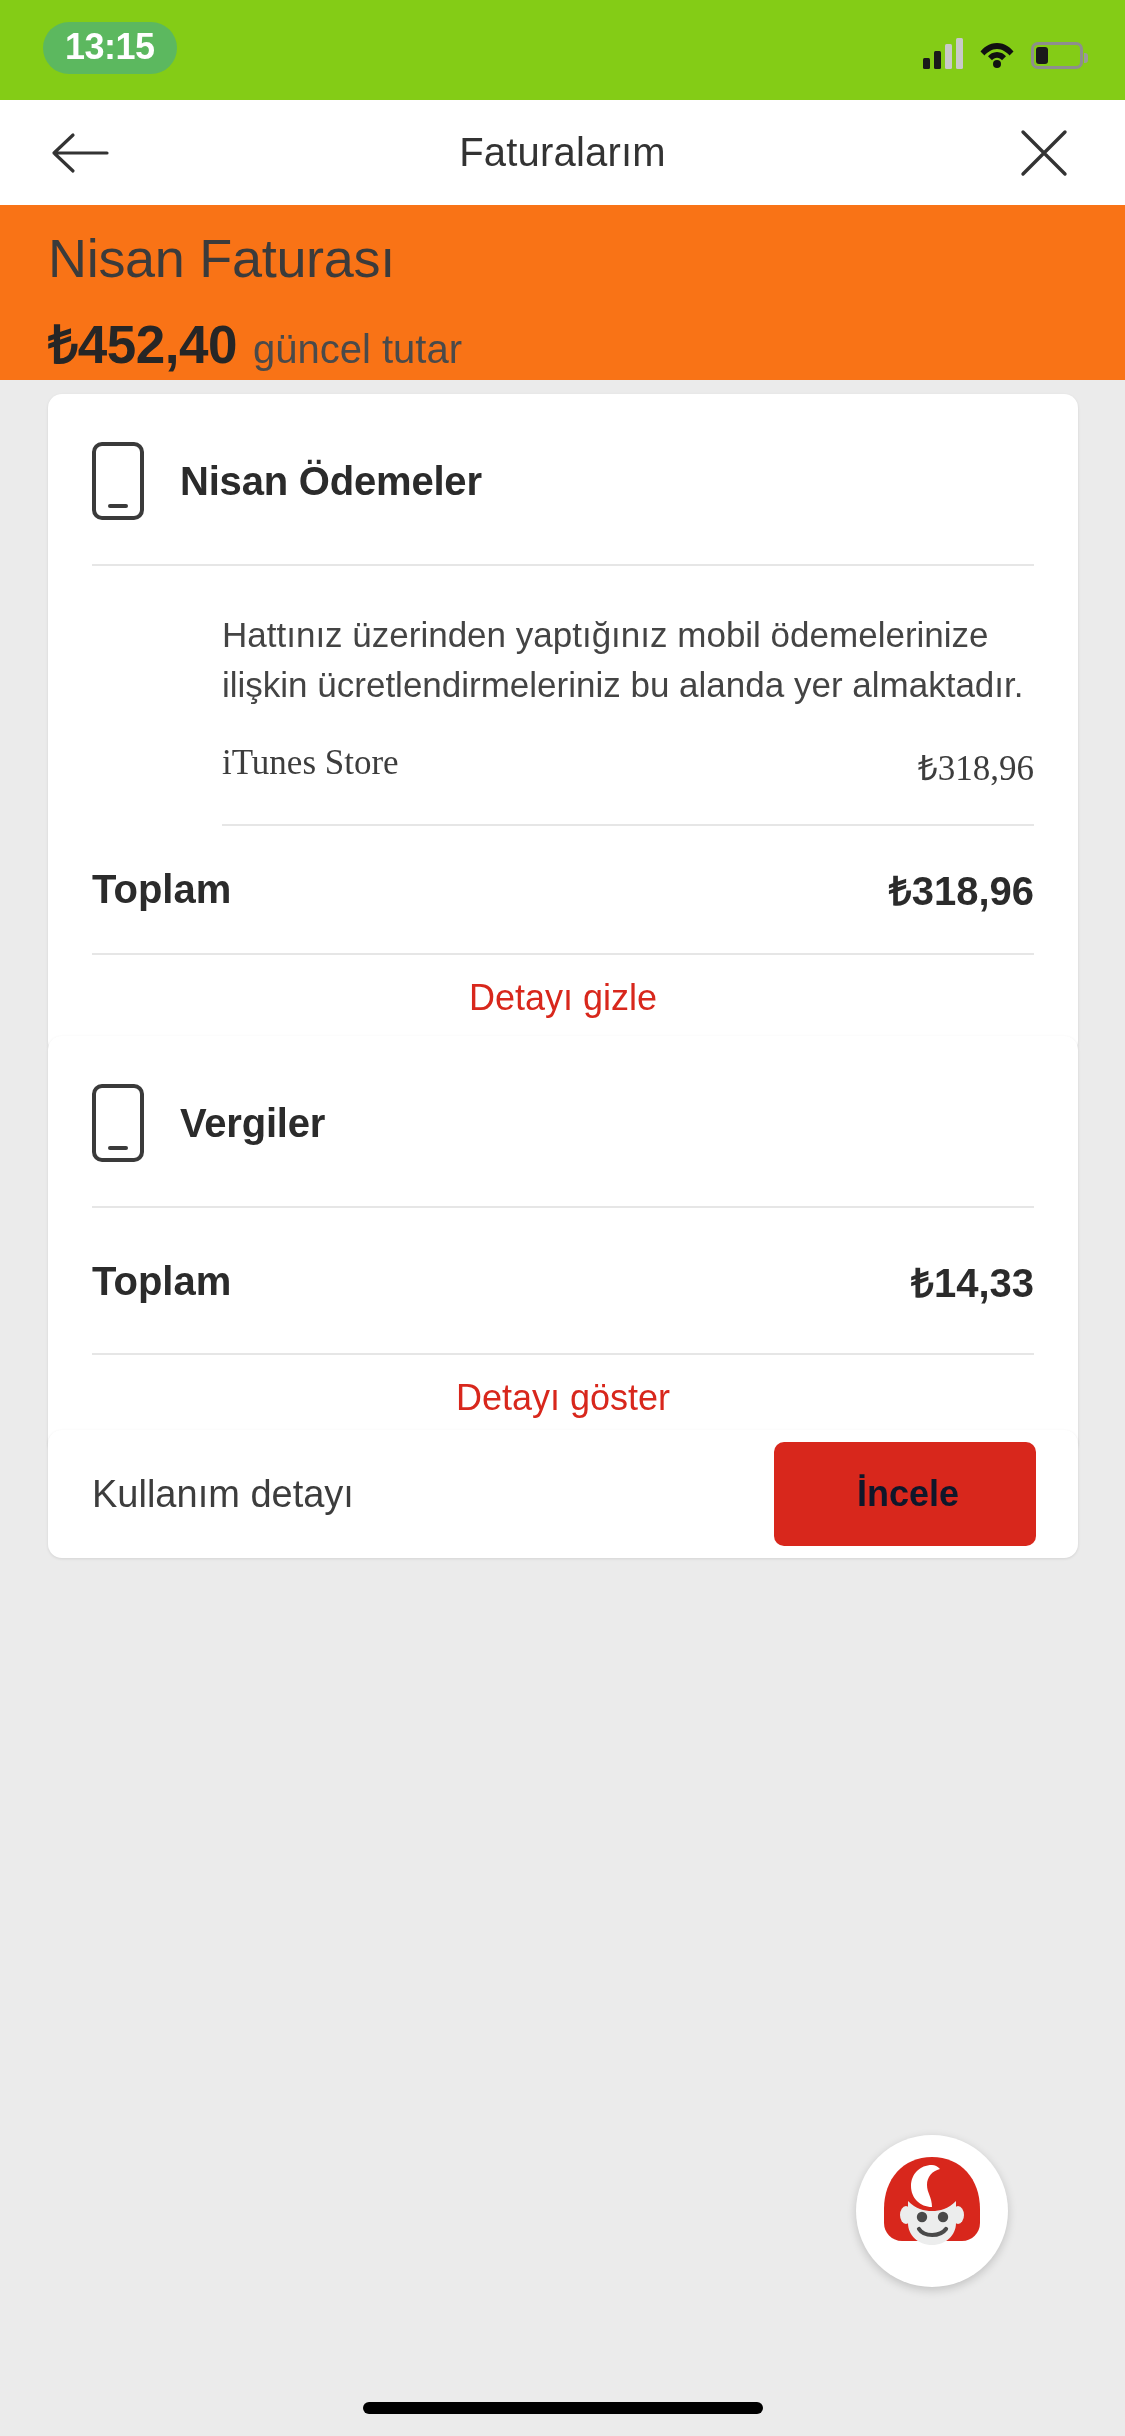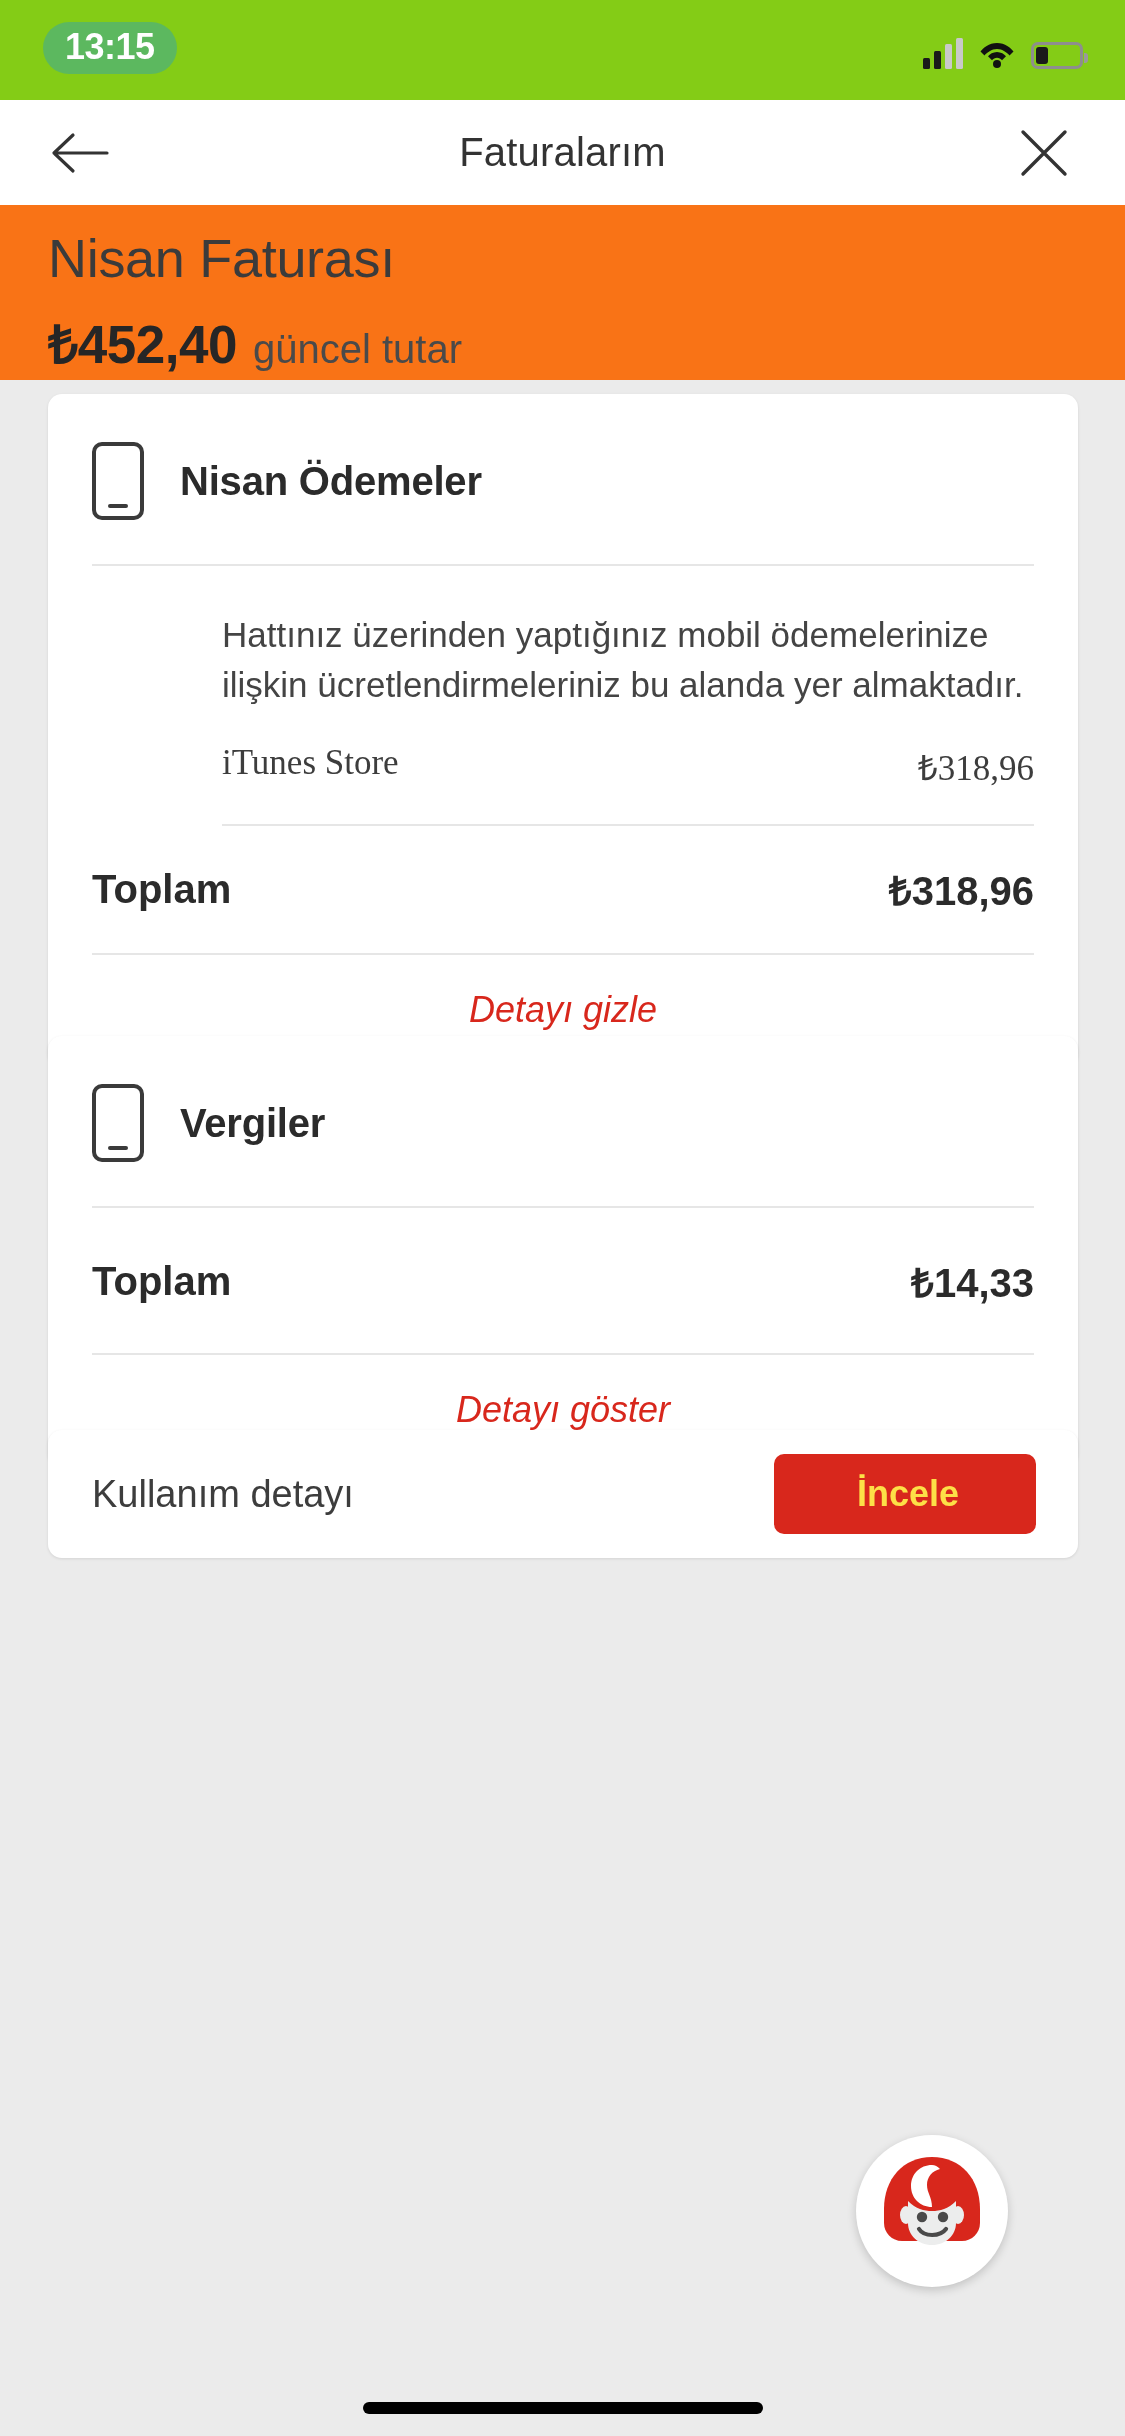--- a/index.html
+++ b/index.html
@@ -147,41 +147,41 @@
     padding:34px 44px 34px 174px;
     font-size:35px; color:#3d3d3d;font-family:Liberation Serif, serif;
   }
   .total-row {
     display:flex; justify-content:space-between; align-items:center;
     padding:36px 44px 36px 44px;
   }
   .total-label { font-size:40px; font-weight:700; color:#2b2b2b; }
   .total-value { font-size:40px; font-weight:700; color:#2b2b2b; }
   .detail-link-wrap {
-    padding:34px 44px 36px 44px; text-align:center;font-style:italic;
+    padding:22px 44px 36px 44px; text-align:center;
   }
   .detail-link {
     font-size:36px; color:#d8271c; font-weight:400;
   }
 
   
   .usage-card {
     position:absolute; left:48px; width:1030px; height:128px;
     background:#ffffff; border-radius:14px;
     box-shadow:0 1px 3px rgba(0,0,0,0.10);
     display:flex; align-items:center; justify-content:space-between;
     padding-left:44px; padding-right:0;
     overflow:hidden;
   }
   .usage-label { font-size:38px; color:#3d3d3d; }
   .usage-btn {
-    background:#d8271c; color:#fde047;
+    background:#d8271c; color:#0f172a;
     font-size:36px; font-weight:700;
     border:none; border-radius:10px;
-    height:80px; width:262px;
+    height:104px; width:262px;
     margin-right:42px;
     display:flex; align-items:center; justify-content:center;
     padding-left:6px;
   }
 
   
   .tobi {
     position:absolute;
     width:152px; height:152px;
     left:856px; top:2135px;

